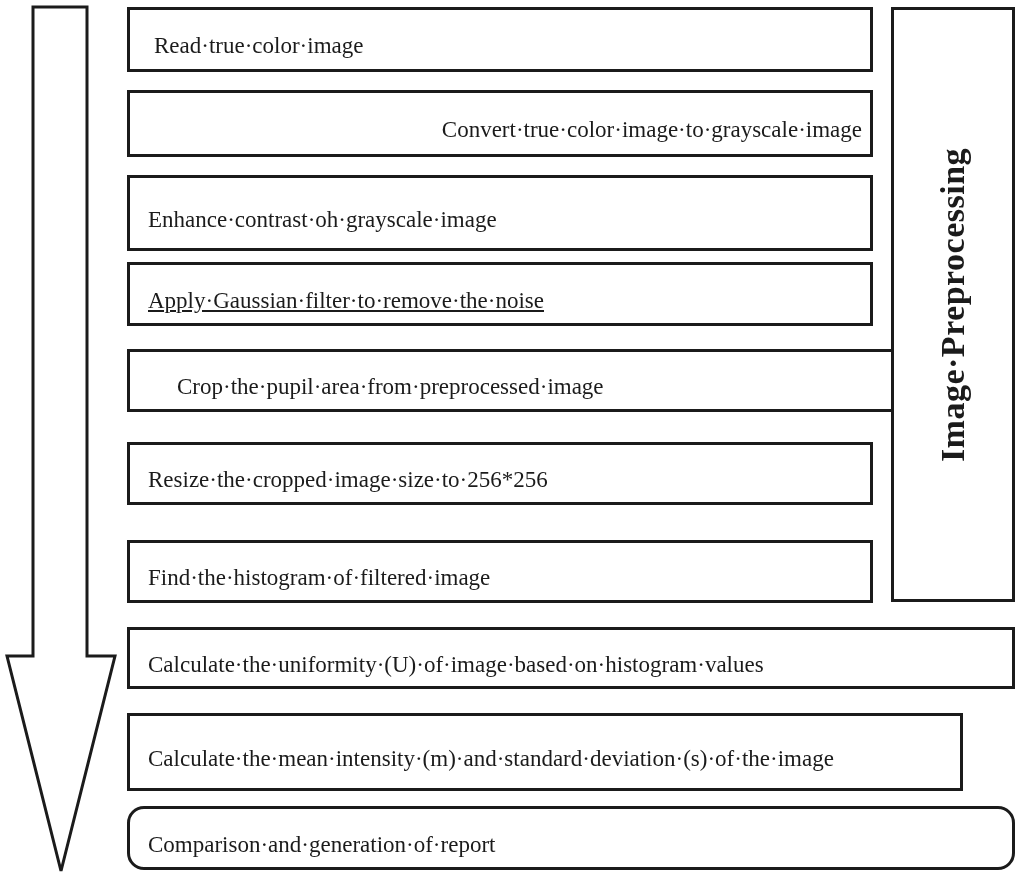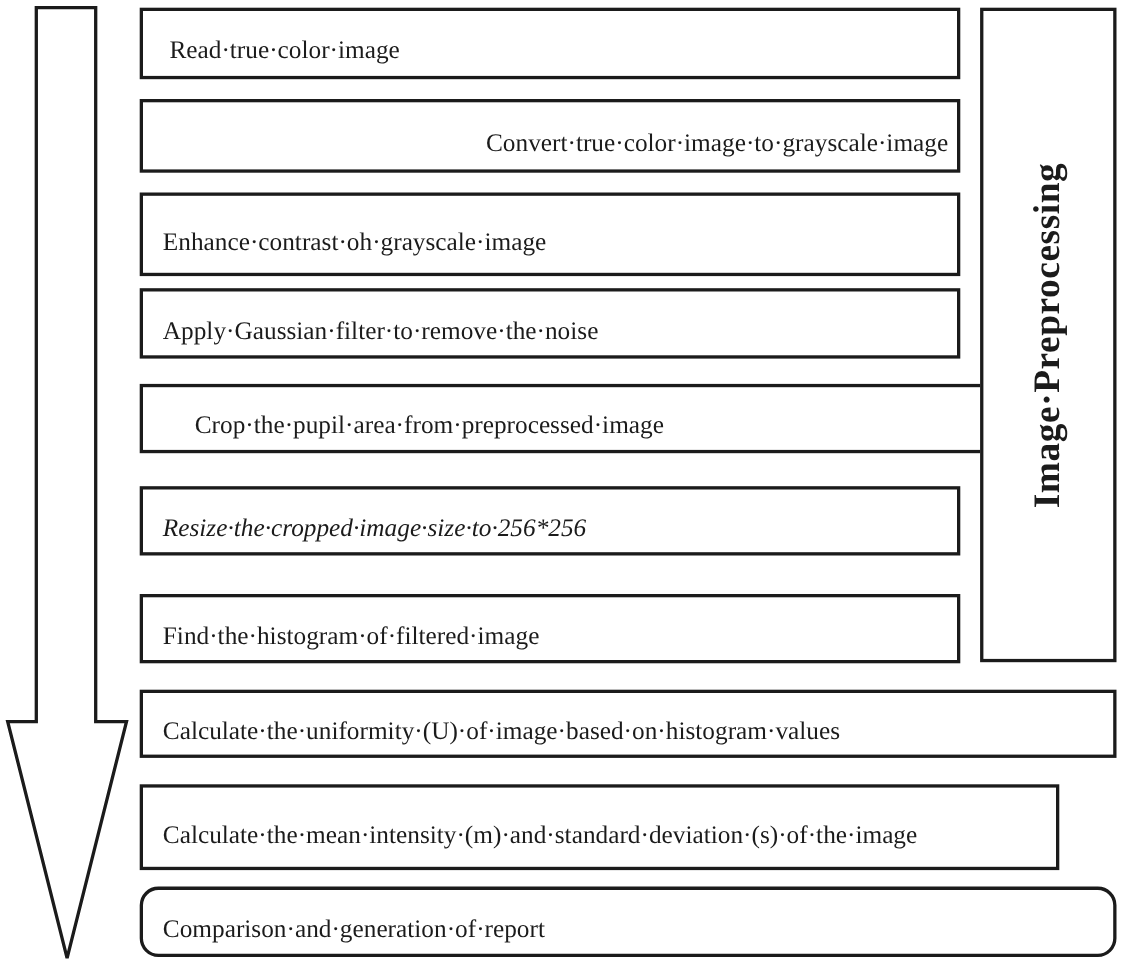--- a/index.html
+++ b/index.html
@@ -79,27 +79,27 @@
   <div id="steps">
       <div class="step-box" style="left: 127px; top: 7px; height: 65px; width: 746px; padding-left: 24px;">
     <span class="step-label">Read·true·color·image</span>
   </div>
       <div class="step-box" style="left: 127px; top: 90px; height: 67px; width: 746px; justify-content: flex-end;">
     <span class="step-label">Convert·true·color·image·to·grayscale·image</span>
   </div>
       <div class="step-box" style="left: 127px; top: 175px; height: 76px; width: 746px;">
     <span class="step-label">Enhance·contrast·oh·grayscale·image</span>
   </div>
-      <div class="step-box" style="left: 127px; top: 262px; height: 64px; width: 746px;">
+      <div class="step-box" style="left: 127px; top: 262px; height: 64px; width: 746px; text-decoration: underline;">
     <span class="step-label">Apply·Gaussian·filter·to·remove·the·noise</span>
   </div>
       <div class="step-box" style="left: 127px; top: 349px; height: 63px; width: 858px; padding-left: 47px;">
     <span class="step-label">Crop·the·pupil·area·from·preprocessed·image</span>
   </div>
-      <div class="step-box" style="left: 127px; top: 442px; height: 63px; width: 746px; font-style: italic;">
+      <div class="step-box" style="left: 127px; top: 442px; height: 63px; width: 746px;">
     <span class="step-label">Resize·the·cropped·image·size·to·256*256</span>
   </div>
       <div class="step-box" style="left: 127px; top: 540px; height: 63px; width: 746px;">
     <span class="step-label">Find·the·histogram·of·filtered·image</span>
   </div>
       <div class="step-box" style="left: 127px; top: 627px; height: 62px; width: 888px; align-items: center;">
     <span class="step-label">Calculate·the·uniformity·(U)·of·image·based·on·histogram·values</span>
   </div>
       <div class="step-box" style="left: 127px; top: 713px; height: 78px; width: 836px;">
     <span class="step-label">Calculate·the·mean·intensity·(m)·and·standard·deviation·(s)·of·the·image</span>

